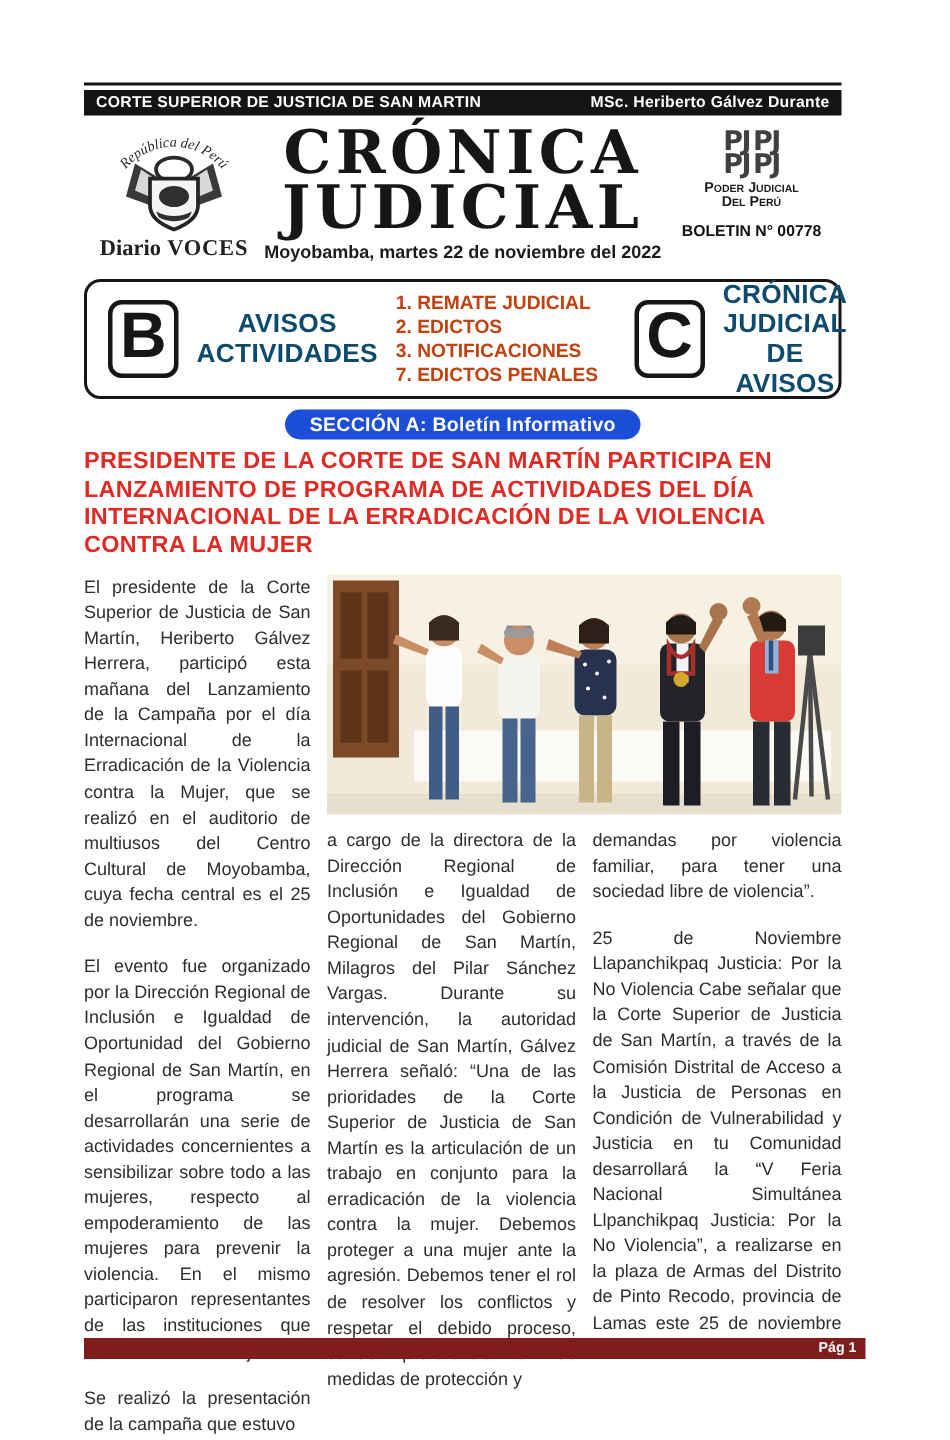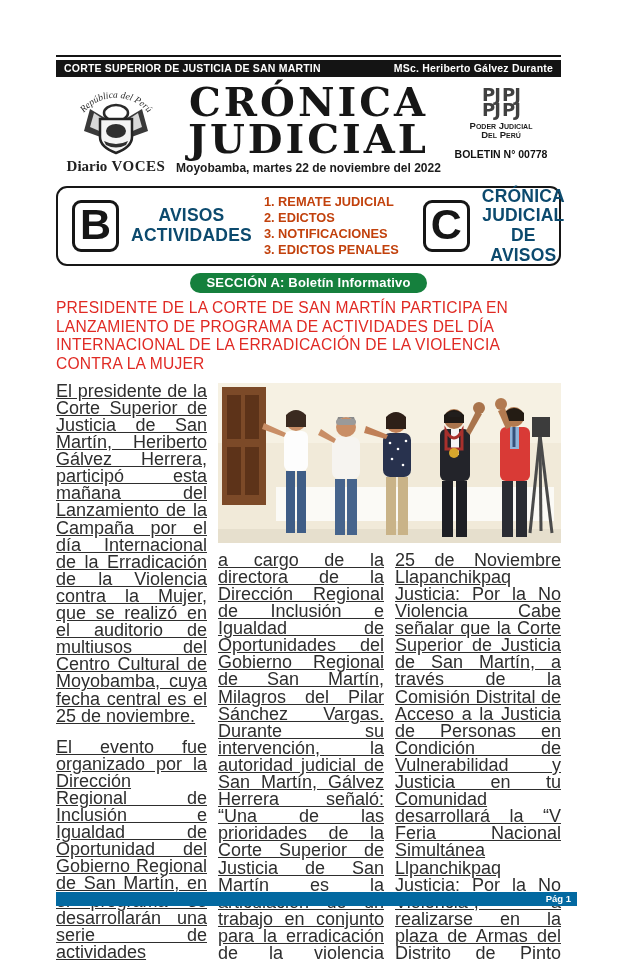--- a/index.html
+++ b/index.html
@@ -34,33 +34,33 @@
     display:flex;align-items:center;gap:12px;padding:7px 12px 7px 14px;height:62px;}
   .badge{font-size:43px;font-weight:900;line-height:.88;border:3px solid #161616;border-radius:9px;
     padding:3px 5px 6px 5px;color:#161616;font-family:"Liberation Sans",sans-serif;}
   .bc-label{font-weight:bold;font-size:17.5px;line-height:1.12;text-align:center;color:#0c4a6e;letter-spacing:.2px;}
   .bc-list{font-weight:bold;font-size:12.8px;line-height:1.27;color:#c2410c;white-space:nowrap;}
   .bc-divider{width:3px;background:#161616;align-self:stretch;margin:1px 0;}
   .bc-left{display:flex;align-items:center;gap:12px;flex:1;}
   .bc-right{display:flex;align-items:center;gap:12px;}
   
   .banner-wrap{text-align:center;margin-top:7px;}
-  .banner{display:inline-block;background:#15803d;color:#fff;font-weight:bold;font-size:13px;
+  .banner{display:inline-block;background:#1d4ed8;color:#fff;font-weight:bold;font-size:13px;
     padding:2px 16px 3px 16px;border-radius:10px;letter-spacing:.2px;}
   
-  .headline{color:#e02a24;font-weight:normal;font-size:15.6px;line-height:1.2;margin-top:6px;letter-spacing:.2px;}
+  .headline{color:#e02a24;font-weight:bold;font-size:15.6px;line-height:1.2;margin-top:6px;letter-spacing:.2px;}
   
   .article{display:flex;gap:11px;margin-top:9px;}
   .col{width:166px;}
   .right-wrap{width:343px;}
   .photo{width:343px;height:160px;display:block;}
   .subcols{display:flex;gap:11px;margin-top:9px;}
-  .col p{margin:0 0 14px 0;font-size:18px;line-height:17.1px;text-align:justify;color:#2e2e2e;text-decoration:underline;}
-  
-  .footer{position:absolute;left:56px;right:56px;top:892px;background:#0369a1;color:#fff;
+  .col p{margin:0 0 14px 0;font-size:12px;line-height:17.1px;text-align:justify;color:#2e2e2e;}
+  
+  .footer{position:absolute;left:56px;right:56px;top:892px;background:#7f1d1d;color:#fff;
     font-size:9.5px;font-weight:bold;text-align:right;padding:1px 6px 2px 6px;}
 </style>
 </head>
 <body>
 
 <div class="page">
 
   <div class="top-rule"></div>
   <div class="topbar">
     <span>CORTE SUPERIOR DE JUSTICIA DE SAN MARTIN</span>
@@ -124,21 +124,21 @@
     <div class="bc-left">
       <div class="badge">B</div>
       <div class="bc-label">
         <div>AVISOS</div>
         <div>ACTIVIDADES</div>
       </div>
       <div class="bc-list">
         <div>1. REMATE JUDICIAL</div>
         <div>2. EDICTOS</div>
         <div>3. NOTIFICACIONES</div>
-        <div>3. EDICTOS PENALES</div>
+        <div>7. EDICTOS PENALES</div>
       </div>
     </div>
     <div class="bc-divider"></div>
     <div class="bc-right">
       <div class="badge">C</div>
       <div class="bc-label">
         <div>CRÓNICA</div>
         <div>JUDICIAL</div>
         <div>DE AVISOS</div>
       </div>
@@ -241,20 +241,21 @@
           <rect x="284" y="98" width="11" height="56" fill="#2a2c33"></rect>
           <rect x="298" y="98" width="11" height="56" fill="#2a2c33"></rect>
         </g>
       </svg>
 
       <div class="subcols">
         <div class="col">
           <p>a cargo de la directora de la Dirección Regional de Inclusión e Igualdad de Oportunidades del Gobierno Regional de San Martín, Milagros del Pilar Sánchez Vargas. Durante su intervención, la autoridad judicial de San Martín, Gálvez Herrera señaló: “Una de las prioridades de la Corte Superior de Justicia de San Martín es la articulación de un trabajo en conjunto para la erradicación de la violencia contra la mujer. Debemos proteger a una mujer ante la agresión. Debemos tener el rol de resolver los conflictos y respetar el debido proceso, dando preferencia a las medidas de protección y</p>
         </div>
         <div class="col">
+          <p>demandas por violencia familiar, para tener una sociedad libre de violencia”.</p>
           <p>25 de Noviembre Llapanchikpaq Justicia: Por la No Violencia Cabe señalar que la Corte Superior de Justicia de San Martín, a través de la Comisión Distrital de Acceso a la Justicia de Personas en Condición de Vulnerabilidad y Justicia en tu Comunidad desarrollará la “V Feria Nacional Simultánea Llpanchikpaq Justicia: Por la No Violencia”, a realizarse en la plaza de Armas del Distrito de Pinto Recodo, provincia de Lamas este 25 de noviembre del presente año.</p>
         </div>
       </div>
     </div>
   </div>
 
   <div class="footer">
     <span>Pág 1</span>
   </div>
 

